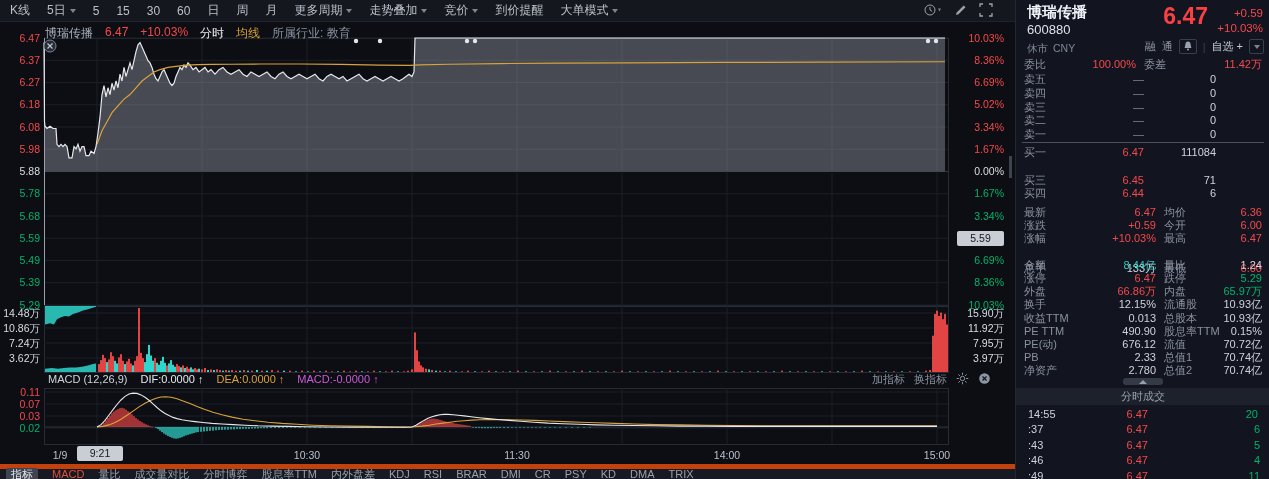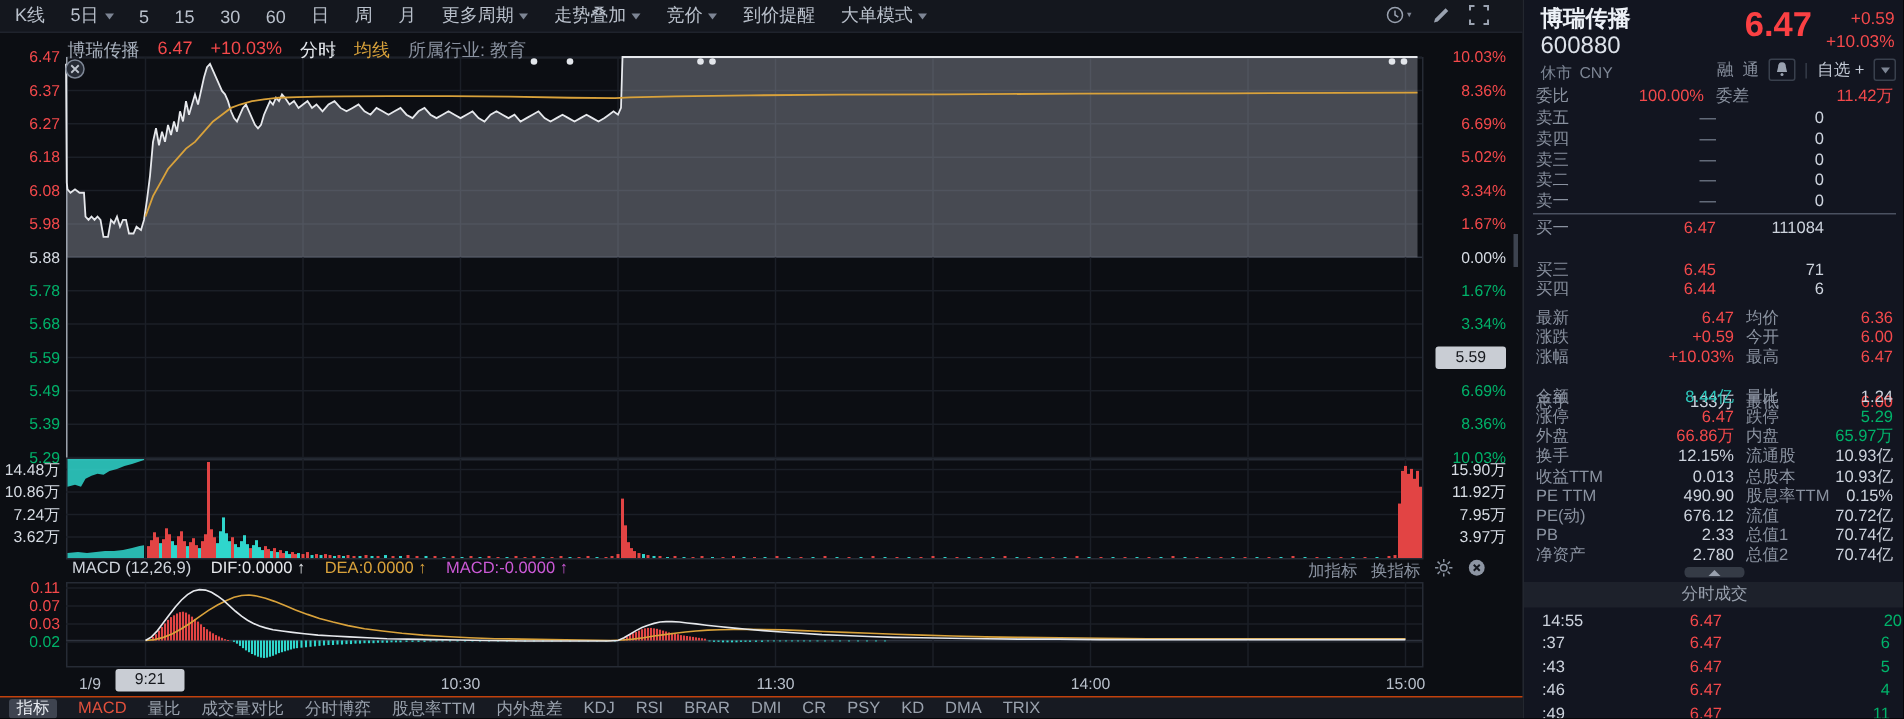--- a/index.html
+++ b/index.html
@@ -20,37 +20,37 @@
   
   .macd-header{position:absolute;left:48px;top:373px;display:flex;gap:13px;font-size:11px;z-index:3;white-space:nowrap;}
   .mh-p{color:#cfd4dc}.mh-dif{color:#e6e8ec}.mh-dea{color:#d9a23b}.mh-macd{color:#cb59d6}
   .macd-tools{position:absolute;left:872px;top:372px;display:flex;gap:9px;align-items:center;font-size:11px;color:#8a92a0;z-index:3;}
   
   .xh{position:absolute;background:#c9cdd4;color:#16181d;font-size:10.5px;border-radius:2px;
       text-align:center;line-height:15px;height:15px;z-index:3;}
   .xh-time{left:77px;top:446px;width:46px;}
   .xh-price{left:957px;top:231px;width:47px;}
   
-  .tabbar{position:absolute;left:0;bottom:0;width:1015px;height:15px;background:#171a22;border-top:1px solid #c2410c;
+  .tabbar{position:absolute;left:0;bottom:0;width:1015px;height:15px;background:#171a22;border-top:5px solid #c2410c;
           display:flex;align-items:center;gap:14px;padding-left:6px;box-sizing:border-box;
           font-size:11px;color:#99a1ad;z-index:4;white-space:nowrap;}
   .tab-ind{background:#3f4450;color:#e8ebf1;padding:0 5px;border-radius:2px;height:13px;line-height:13px;}
   .tab-sel{color:#e1503c;}
   
   .right-panel{position:absolute;left:1015px;top:0;width:254px;height:479px;background:#121520;
                border-left:1px solid #23272f;box-sizing:border-box;font-size:11px;color:#aab2bf;overflow:hidden;}
   .rp-row{position:absolute;left:0;width:254px;height:14px;line-height:14px;}
   .rp-row span{position:absolute;white-space:nowrap;}
   .c-l{left:8px;color:#8a92a0;}
   .c-l2{left:148px;color:#8a92a0;}
   .ra{text-align:right;}
   .v-r{color:#f4494b}.v-g{color:#00b36a}.v-w{color:#cdd3dd}.v-t{color:#2fc9bd}.v-d{color:#7e8796}
   .rp-head{position:absolute;left:0;top:0;width:254px;height:56px;}
   .rp-name{position:absolute;left:11px;top:3px;font-size:15px;font-weight:bold;color:#edf1f7;}
-  .rp-code{position:absolute;left:11px;top:22px;font-size:16px;color:#dde2ea;}
+  .rp-code{position:absolute;left:11px;top:22px;font-size:13px;color:#dde2ea;}
   .rp-status{position:absolute;left:11px;top:42px;font-size:10.5px;color:#7e8796;}
   .rp-price{position:absolute;top:3px;right:62px;font-size:23px;font-weight:bold;color:#fb4043;}
   .rp-chg{position:absolute;right:7px;top:7px;font-size:11.5px;color:#f4494b;}
   .rp-chgp{position:absolute;right:7px;top:22px;font-size:11.5px;color:#f4494b;}
   .rp-badges{position:absolute;top:39px;right:6px;display:flex;gap:6px;align-items:center;color:#8a92a0;font-size:11px;}
   .iconbox{width:18px;height:15px;border:1px solid #39404d;border-radius:2px;display:flex;align-items:center;justify-content:center;box-sizing:border-box;}
   .vsep{color:#39404d;}
   .book-sep{position:absolute;left:6px;width:242px;border-top:1px solid #4a5160;height:0;}
   .drag-handle{position:absolute;left:107px;width:40px;height:7px;background:#353b46;border-radius:3px;
                display:flex;align-items:center;justify-content:center;}
@@ -777,21 +777,21 @@
         <span class="c-l2">总值2</span>
         <span class="v-w ra" style="right: 8px;">70.74亿</span>
       </div>
       <div class="drag-handle" style="top: 378px;">
         <span class="tri-up"></span>
       </div>
       <div class="tape-title" style="top: 388px;">分时成交</div>
       <div class="rp-row" style="top: 407px;">
         <span class="v-w" style="left: 12px;">14:55</span>
         <span class="v-r ra" style="right: 122px;">6.47</span>
-        <span class="v-g ra" style="right: 2px; margin-left: 36px;">20</span>
+        <span class="v-g ra" style="right: 12px; margin-left: 36px;">20</span>
       </div>
       <div class="rp-row" style="top: 422.4px;">
         <span class="v-w" style="left: 12px;">:37</span>
         <span class="v-r ra" style="right: 122px;">6.47</span>
         <span class="v-g ra" style="right: 10px;">6</span>
       </div>
       <div class="rp-row" style="top: 437.8px;">
         <span class="v-w" style="left: 12px;">:43</span>
         <span class="v-r ra" style="right: 122px;">6.47</span>
         <span class="v-g ra" style="right: 10px;">5</span>

